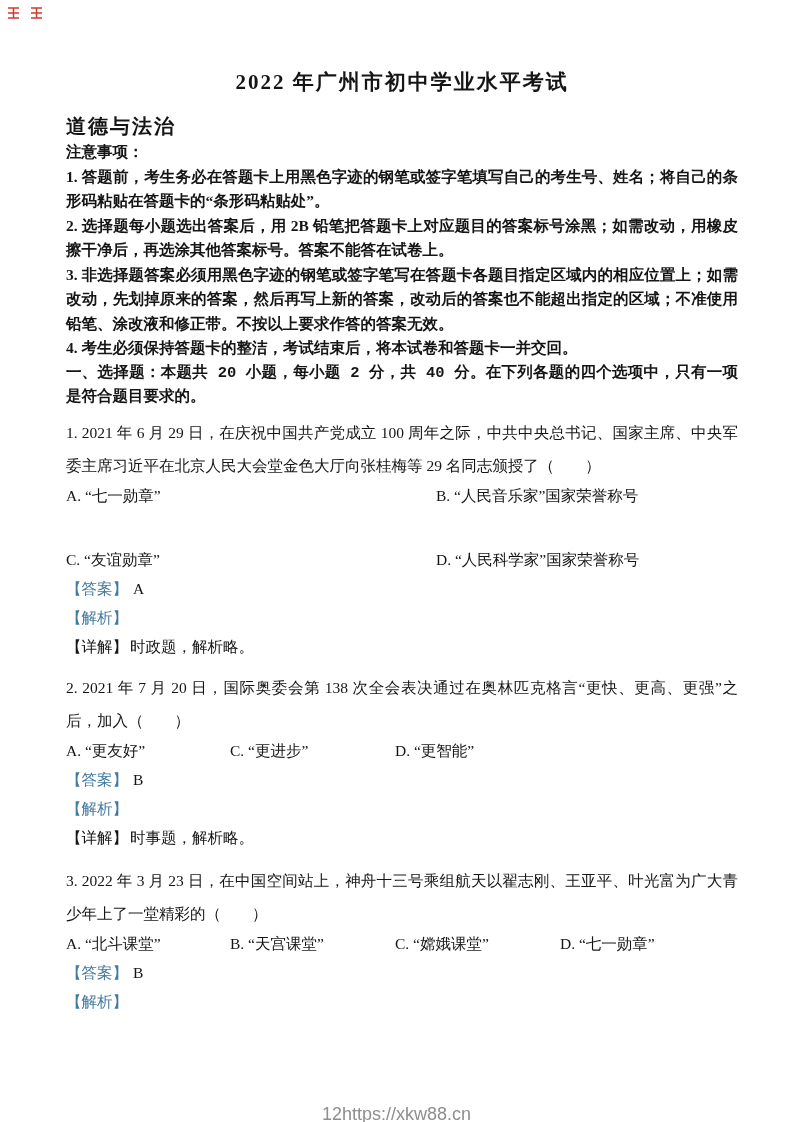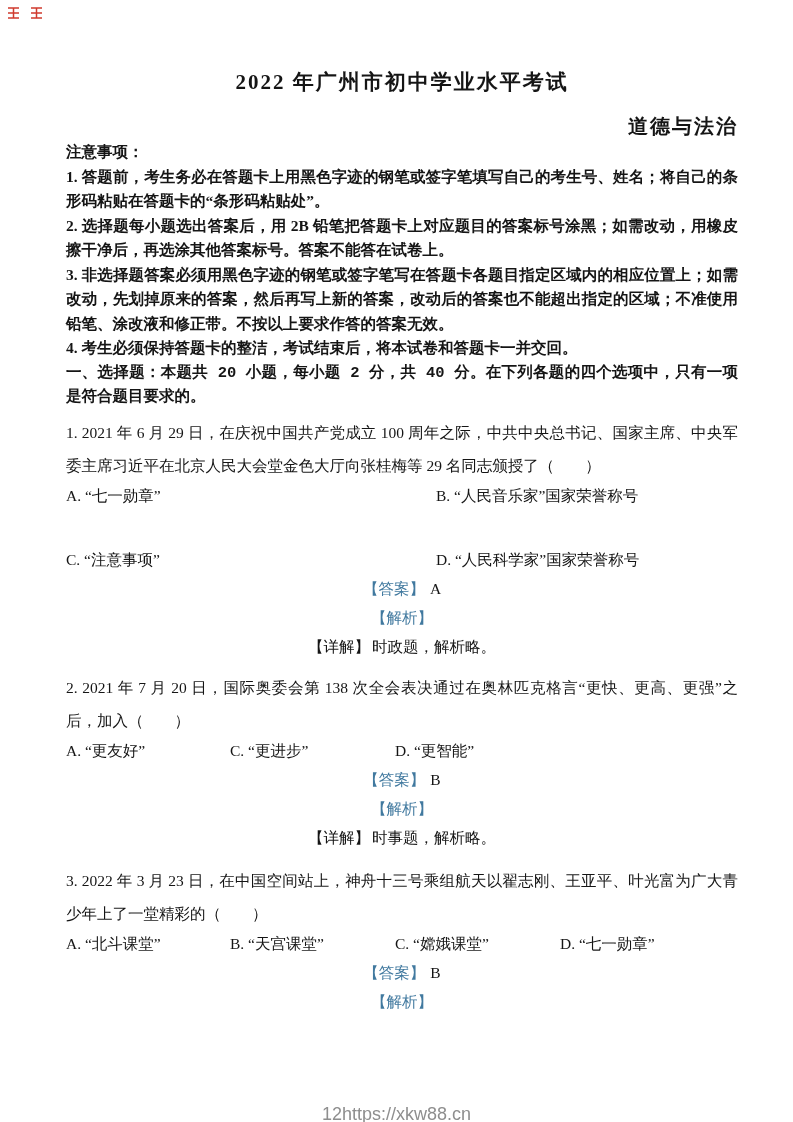--- a/index.html
+++ b/index.html
@@ -13,34 +13,34 @@
   }
   .stamp{position:absolute;left:6px;top:5px;}
   .content{position:absolute;left:66px;width:672px;top:0;}
   p{margin:0;}
   h1.title{
     margin:68px 0 0 0;font-size:21px;line-height:28px;
     text-align:center;font-weight:bold;letter-spacing:2px;
   }
   h2.subtitle{
     margin:16px 0 0 0;font-size:20px;line-height:28px;
-    text-align:right;font-weight:bold;letter-spacing:2px;
+    text-align:left;font-weight:bold;letter-spacing:2px;
   }
   .meta{margin-top:10px;font-size:15.5px;line-height:24.5px;font-weight:bold;}
   .notice-h{font-size:15.5px;line-height:24.5px;font-weight:bold;}
   .notice-item{font-size:15.5px;line-height:24.5px;font-weight:bold;text-align:justify;}
   .section-h{font-size:15.5px;line-height:24.5px;font-weight:bold;text-align:justify;font-family:Liberation Mono, monospace;}
   .question{margin-top:6px;font-size:15.5px;}
   .question.gap10{margin-top:10px;}
   .question.gap12{margin-top:12px;}
   .stem{line-height:33px;text-align:justify;}
   .opts{display:grid;line-height:28px;}
   .opts2{grid-template-columns:334px 1fr;gap:36px;}
   .opts4{grid-template-columns:164px 165px 165px 1fr;}
-  .ansline{line-height:29px;text-align:center;}
+  .ansline{line-height:29px;}
   .accent{color:var(--accent,#41799f);}
   .ansletter{margin-left:5px;}
   .detail-text{margin-left:2px;}
   .footer{
     position:absolute;left:0;right:0;top:1102px;
     display:flex;justify-content:center;
     font-family:"Liberation Sans","DejaVu Sans",sans-serif;
     font-size:18px;line-height:24px;color:#8e8e8e;
   }
 </style>
@@ -68,21 +68,21 @@
     <p class="notice-item">3. 非选择题答案必须用黑色字迹的钢笔或签字笔写在答题卡各题目指定区域内的相应位置上；如需改动，先划掉原来的答案，然后再写上新的答案，改动后的答案也不能超出指定的区域；不准使用铅笔、涂改液和修正带。不按以上要求作答的答案无效。</p>
     <p class="notice-item">4. 考生必须保持答题卡的整洁，考试结束后，将本试卷和答题卡一并交回。</p>
 
     <p class="section-h">一、选择题：本题共 20 小题，每小题 2 分，共 40 分。在下列各题的四个选项中，只有一项是符合题目要求的。</p>
 
     <section class="question">
       <p class="stem">1. 2021 年 6 月 29 日，在庆祝中国共产党成立 100 周年之际，中共中央总书记、国家主席、中央军委主席习近平在北京人民大会堂金色大厅向张桂梅等 29 名同志颁授了（　　）</p>
       <div class="opts opts2">
         <span class="opt">A. “七一勋章”</span>
         <span class="opt">B. “人民音乐家”国家荣誉称号</span>
-        <span class="opt">C. “注意事项”</span>
+        <span class="opt">C. “友谊勋章”</span>
         <span class="opt">D. “人民科学家”国家荣誉称号</span>
       </div>
       <p class="ansline"><span class="accent">【答案】</span><span class="ansletter">A</span></p>
       <p class="ansline"><span class="accent">【解析】</span></p>
       <p class="ansline"><span>【详解】</span><span class="detail-text">时政题，解析略。</span></p>
     </section>
 
     <section class="question gap10">
       <p class="stem">2. 2021 年 7 月 20 日，国际奥委会第 138 次全会表决通过在奥林匹克格言“更快、更高、更强”之后，加入（　　）</p>
       <div class="opts opts4">

